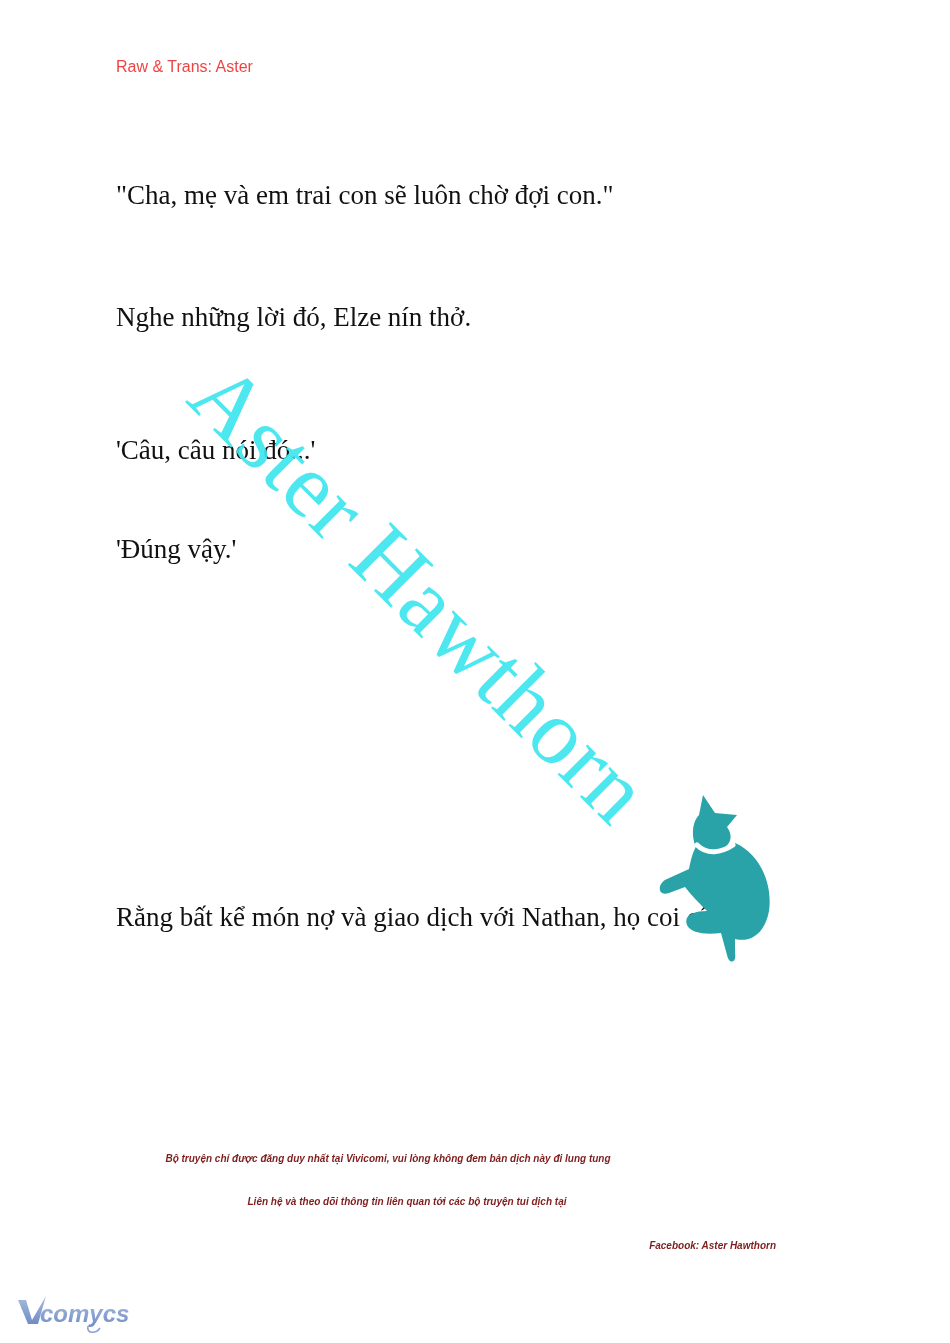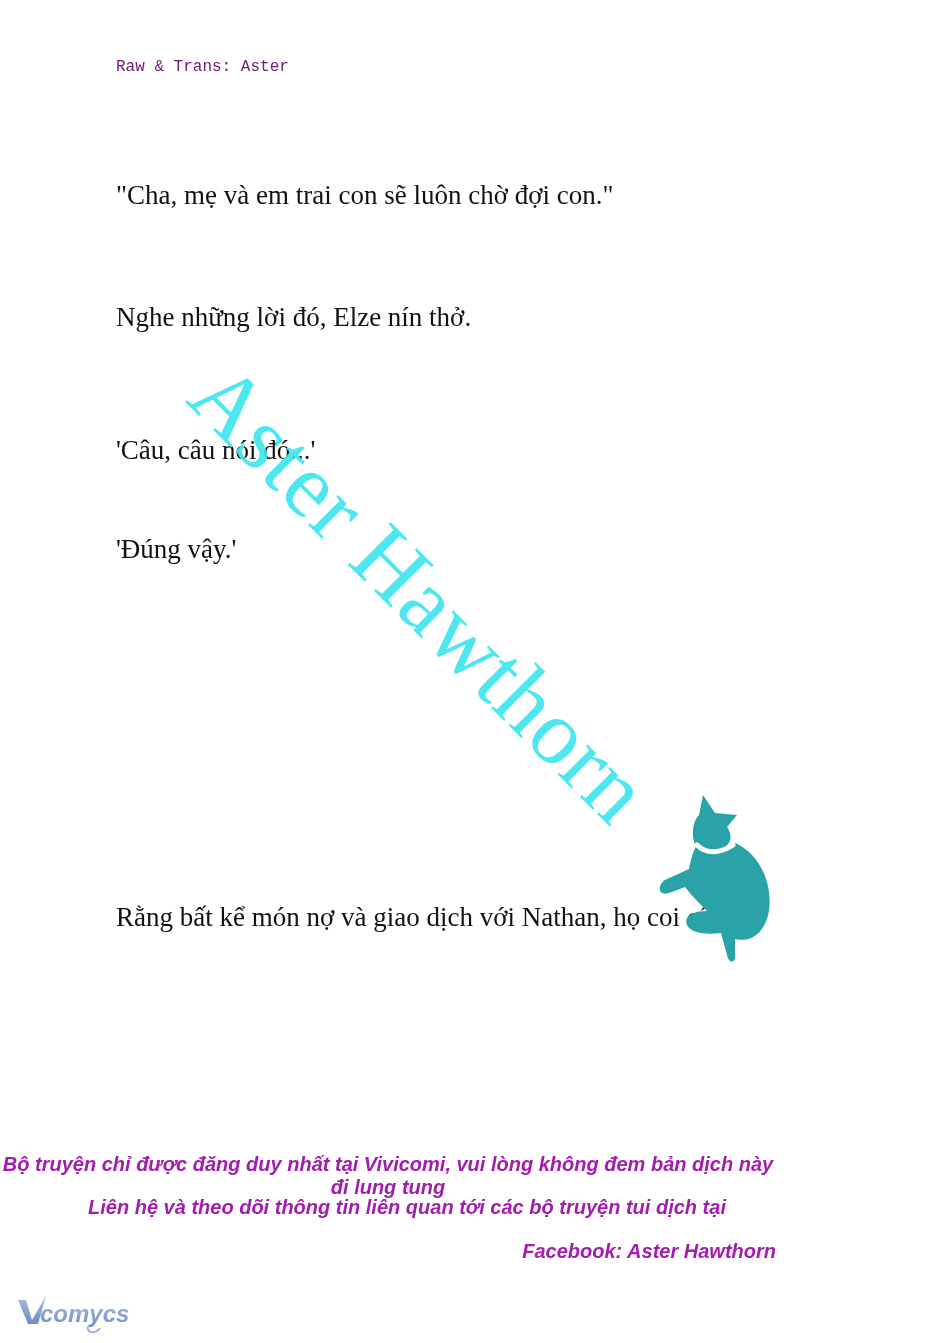--- a/index.html
+++ b/index.html
@@ -3,37 +3,37 @@
 <meta charset="utf-8">
 <style>
   html, body { margin: 0; padding: 0; }
   body {
     width: 950px; height: 1343px; background: #ffffff;
     position: relative; overflow: hidden;
     font-family: "Liberation Serif", serif; color: #111;
   }
   .header {
     position: absolute; left: 116px; top: 58px;
-    font-family: Liberation Mono, monospace; font-size: 16px; color: #701a75;
+    font-family: Liberation Sans, sans-serif; font-size: 16px; color: #ef4444;
   }
   .para {
     position: absolute; left: 116px; font-size: 27px; line-height: 50px;
     color: #111; white-space: nowrap; z-index: 2;
   }
   .watermark {
     position: absolute; left: 118px; top: 540px;
     font-family: "Liberation Serif", serif; font-size: 92px; color: #3ee6ee;
     transform: rotate(45deg); transform-origin: center center;
     white-space: nowrap; z-index: 3; opacity: 0.92; letter-spacing: 1px;
   }
   .cat { position: absolute; left: 655px; top: 783px; width: 125px; height: 180px; z-index: 4; }
   .footer-line {
     position: absolute; left: 0; width: 776px; text-align: center;
     font-family: "Liberation Sans", sans-serif; font-style: italic; font-weight: bold;
-    font-size: 20px; color: #a21caf;
+    font-size: 10px; color: #7f1d1d;
   }
   .logo { position: absolute; left: 16px; top: 1294px; width: 130px; height: 42px; }
 </style>
 </head>
 <body>
 
 <div class="header">Raw &amp; Trans: Aster</div>
 
 <div class="para" style="top:170px;">
   <div>"Cha, mẹ và em trai con sẽ luôn chờ đợi con."</div>

